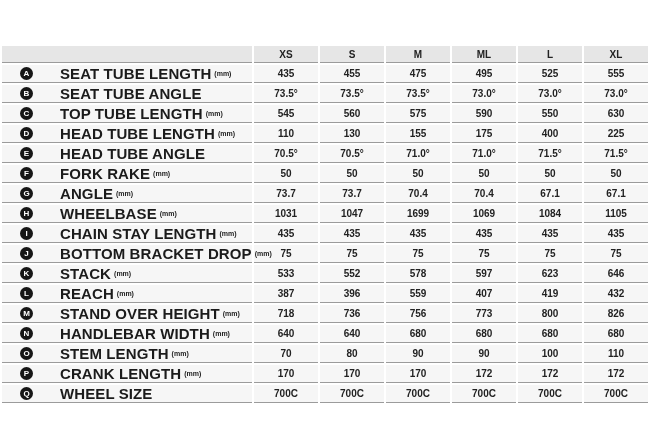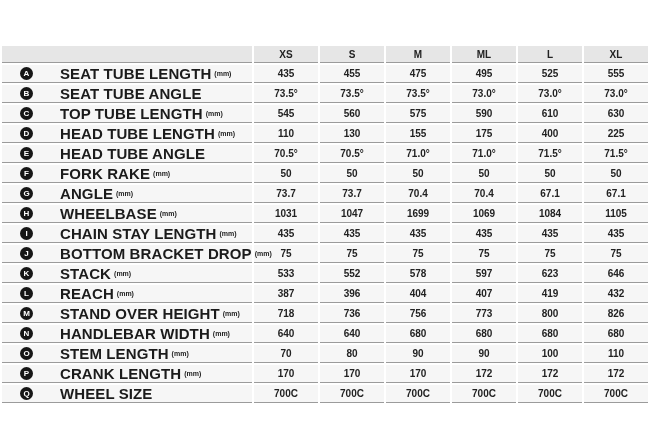--- a/index.html
+++ b/index.html
@@ -147,21 +147,21 @@
             <div class="label-inner">
               <span class="badge">C</span>
               <span class="row-label">TOP TUBE LENGTH</span>
               <span class="row-unit">(mm)</span>
             </div>
           </td>
           <td>545</td>
           <td>560</td>
           <td>575</td>
           <td>590</td>
-          <td>610</td>
+          <td>550</td>
           <td>630</td>
         </tr>
         <tr>
           <td class="label-cell">
             <div class="label-inner">
               <span class="badge">D</span>
               <span class="row-label">HEAD TUBE LENGTH</span>
               <span class="row-unit">(mm)</span>
             </div>
           </td>
@@ -279,21 +279,21 @@
         <tr>
           <td class="label-cell">
             <div class="label-inner">
               <span class="badge">L</span>
               <span class="row-label">REACH</span>
               <span class="row-unit">(mm)</span>
             </div>
           </td>
           <td>387</td>
           <td>396</td>
-          <td>404</td>
+          <td>559</td>
           <td>407</td>
           <td>419</td>
           <td>432</td>
         </tr>
         <tr>
           <td class="label-cell">
             <div class="label-inner">
               <span class="badge">M</span>
               <span class="row-label">STAND OVER HEIGHT</span>
               <span class="row-unit">(mm)</span>

